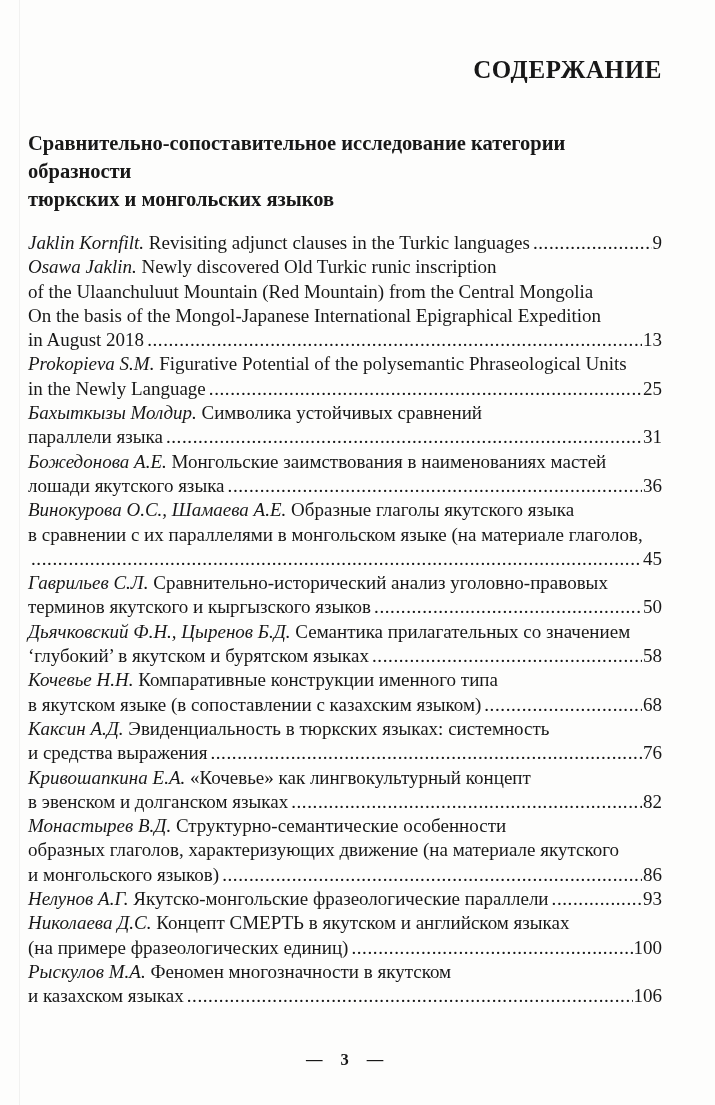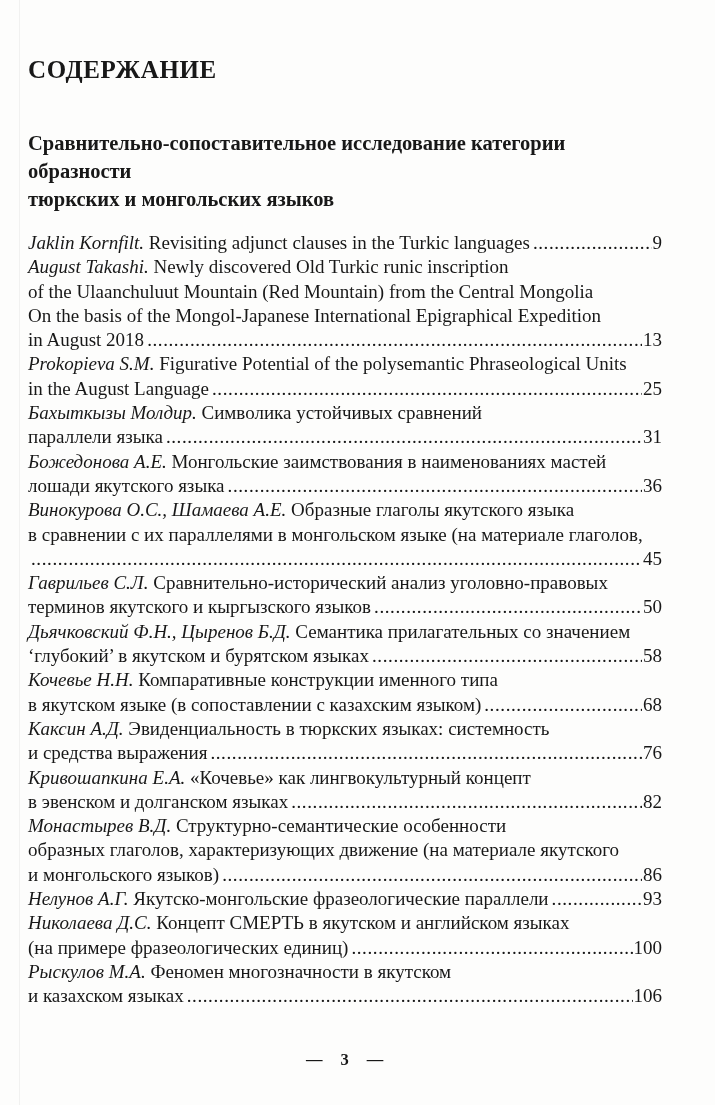--- a/index.html
+++ b/index.html
@@ -28,21 +28,21 @@
     position: absolute;
     left: 19px;
     top: 0;
     width: 1px;
     height: 1105px;
     background: rgba(90, 85, 80, 0.07);
     pointer-events: none;
   }
   .page-title {
     margin: 0;
-    text-align: left;
+    text-align: right;
     font-size: 25px;
     line-height: 28px;
     font-weight: bold;
     letter-spacing: 0.6px;
   }
   .section-heading {
     margin: 45px 0 0 0;
     text-align: left;
     font-size: 20.5px;
     line-height: 28px;
@@ -103,40 +103,40 @@
   <div class="entries">
       <div class="entry">
         <div class="line">
           <span class="text"><i class="author">Jaklin Kornfilt.</i> Revisiting adjunct clauses in the Turkic languages</span>
           <span class="leader"></span>
           <span class="pageno">9</span>
         </div>
       </div>
       <div class="entry">
         <div class="line">
-          <span class="text"><i class="author">August Takashi.</i> Newly discovered Old Turkic runic inscription</span>
+          <span class="text"><i class="author">Osawa Jaklin.</i> Newly discovered Old Turkic runic inscription</span>
         </div>
         <div class="line">
           <span class="text">of the Ulaanchuluut Mountain (Red Mountain) from the Central Mongolia</span>
         </div>
         <div class="line">
           <span class="text">On the basis of the Mongol-Japanese International Epigraphical Expedition</span>
         </div>
         <div class="line">
           <span class="text">in August 2018</span>
           <span class="leader"></span>
           <span class="pageno">13</span>
         </div>
       </div>
       <div class="entry">
         <div class="line">
           <span class="text"><i class="author">Prokopieva S.M.</i> Figurative Potential of the polysemantic Phraseological Units</span>
         </div>
         <div class="line">
-          <span class="text">in the August Language</span>
+          <span class="text">in the Newly Language</span>
           <span class="leader"></span>
           <span class="pageno">25</span>
         </div>
       </div>
       <div class="entry">
         <div class="line">
           <span class="text"><i class="author">Бахыткызы Молдир.</i> Символика устойчивых сравнений</span>
         </div>
         <div class="line">
           <span class="text">параллели языка</span>

